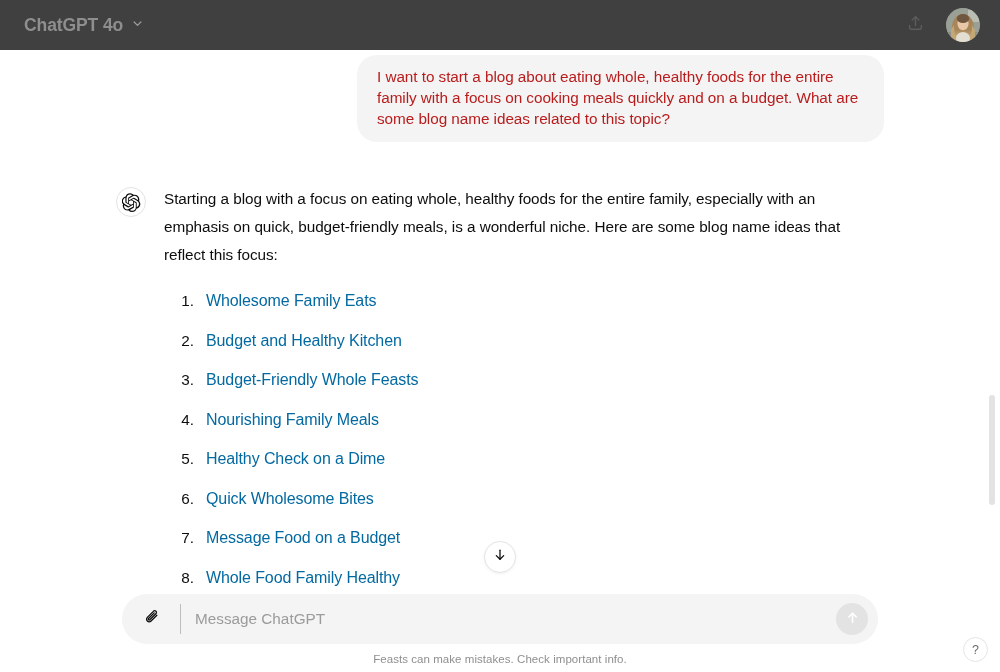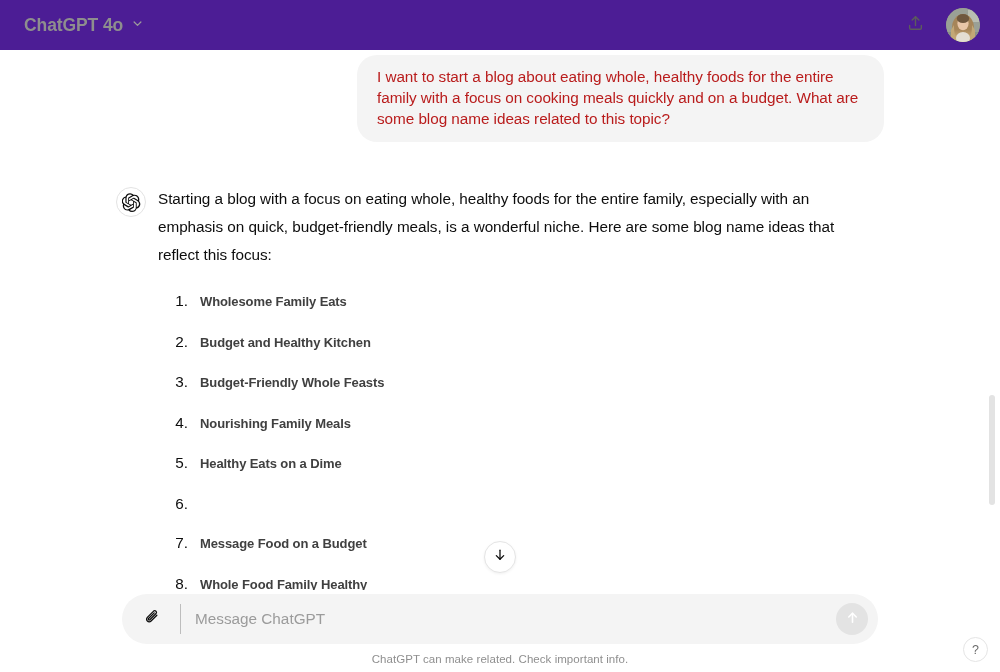--- a/index.html
+++ b/index.html
@@ -23,21 +23,21 @@
   
   .header {
     position: absolute;
     top: 0; left: 0;
     width: 1000px;
     height: 50px;
     display: flex;
     align-items: center;
     justify-content: space-between;
     padding: 0 20px 0 22px;
-    background: #4c1d95;
+    background: #404040;
     z-index: 40;
   }
 
   .model-switcher {
     display: flex;
     align-items: center;
     gap: 7px;
     padding: 5px 9px 5px 2px;
     border-radius: 8px;
     cursor: pointer;
@@ -113,21 +113,21 @@
     line-height: 21px;
     color: #b91c1c;
     letter-spacing: -0.05px;
     text-align: left;
   }
 
   
   .assistant-row {
     display: flex;
     align-items: flex-start;
-    gap: 12px;
+    gap: 18px;
     padding-top: 43px;
   }
 
   .bot-avatar {
     width: 30px; height: 30px;
     border-radius: 50%;
     border: 1px solid #e3e3e3;
     display: flex;
     align-items: center;
     justify-content: center;
@@ -163,24 +163,24 @@
   .item-num {
     font-size: 15.3px;
     line-height: 22px;
     color: #0d0d0d;
     min-width: 18px;
     text-align: right;
     flex: 0 0 auto;
   }
 
   .item-text {
-    font-size: 13px;
+    font-size: 16px;
     line-height: 22px;
-    font-weight: 700;
-    color: #404040;
+    font-weight: 400;
+    color: #0369a1;
     letter-spacing: -0.1px;
   }
 
   
   .scroll-bottom-btn {
     position: absolute;
     left: 484px;
     top: 541px;
     width: 32px; height: 32px;
     border-radius: 50%;
@@ -391,24 +391,25 @@
             <li class="name-item">
               <span class="item-num">3.</span>
               <span class="item-text">Budget-Friendly Whole Feasts</span>
             </li>
             <li class="name-item">
               <span class="item-num">4.</span>
               <span class="item-text">Nourishing Family Meals</span>
             </li>
             <li class="name-item">
               <span class="item-num">5.</span>
-              <span class="item-text">Healthy Eats on a Dime</span>
+              <span class="item-text">Healthy Check on a Dime</span>
             </li>
             <li class="name-item">
               <span class="item-num">6.</span>
+              <span class="item-text">Quick Wholesome Bites</span>
             </li>
             <li class="name-item">
               <span class="item-num">7.</span>
               <span class="item-text">Message Food on a Budget</span>
             </li>
             <li class="name-item">
               <span class="item-num">8.</span>
               <span class="item-text">Whole Food Family Healthy</span>
             </li>
 
@@ -450,18 +451,18 @@
       <button class="send-btn">
         <span>
           <svg width="17" height="17" viewBox="0 0 20 20" fill="none">
             <path d="M10 15.5V5.2" stroke="#ffffff" stroke-width="1.9" stroke-linecap="round"></path>
             <path d="M5.6 9.4L10 5L14.4 9.4" stroke="#ffffff" stroke-width="1.9" stroke-linecap="round" stroke-linejoin="round"></path>
           </svg>
         </span>
       </button>
     </div>
 
-    <div class="footer-note">ChatGPT can make related. Check important info.</div>
+    <div class="footer-note">Feasts can make mistakes. Check important info.</div>
   </div>
 
   <div class="help-btn">?</div>
 
 </div>
 
 </body></html>

